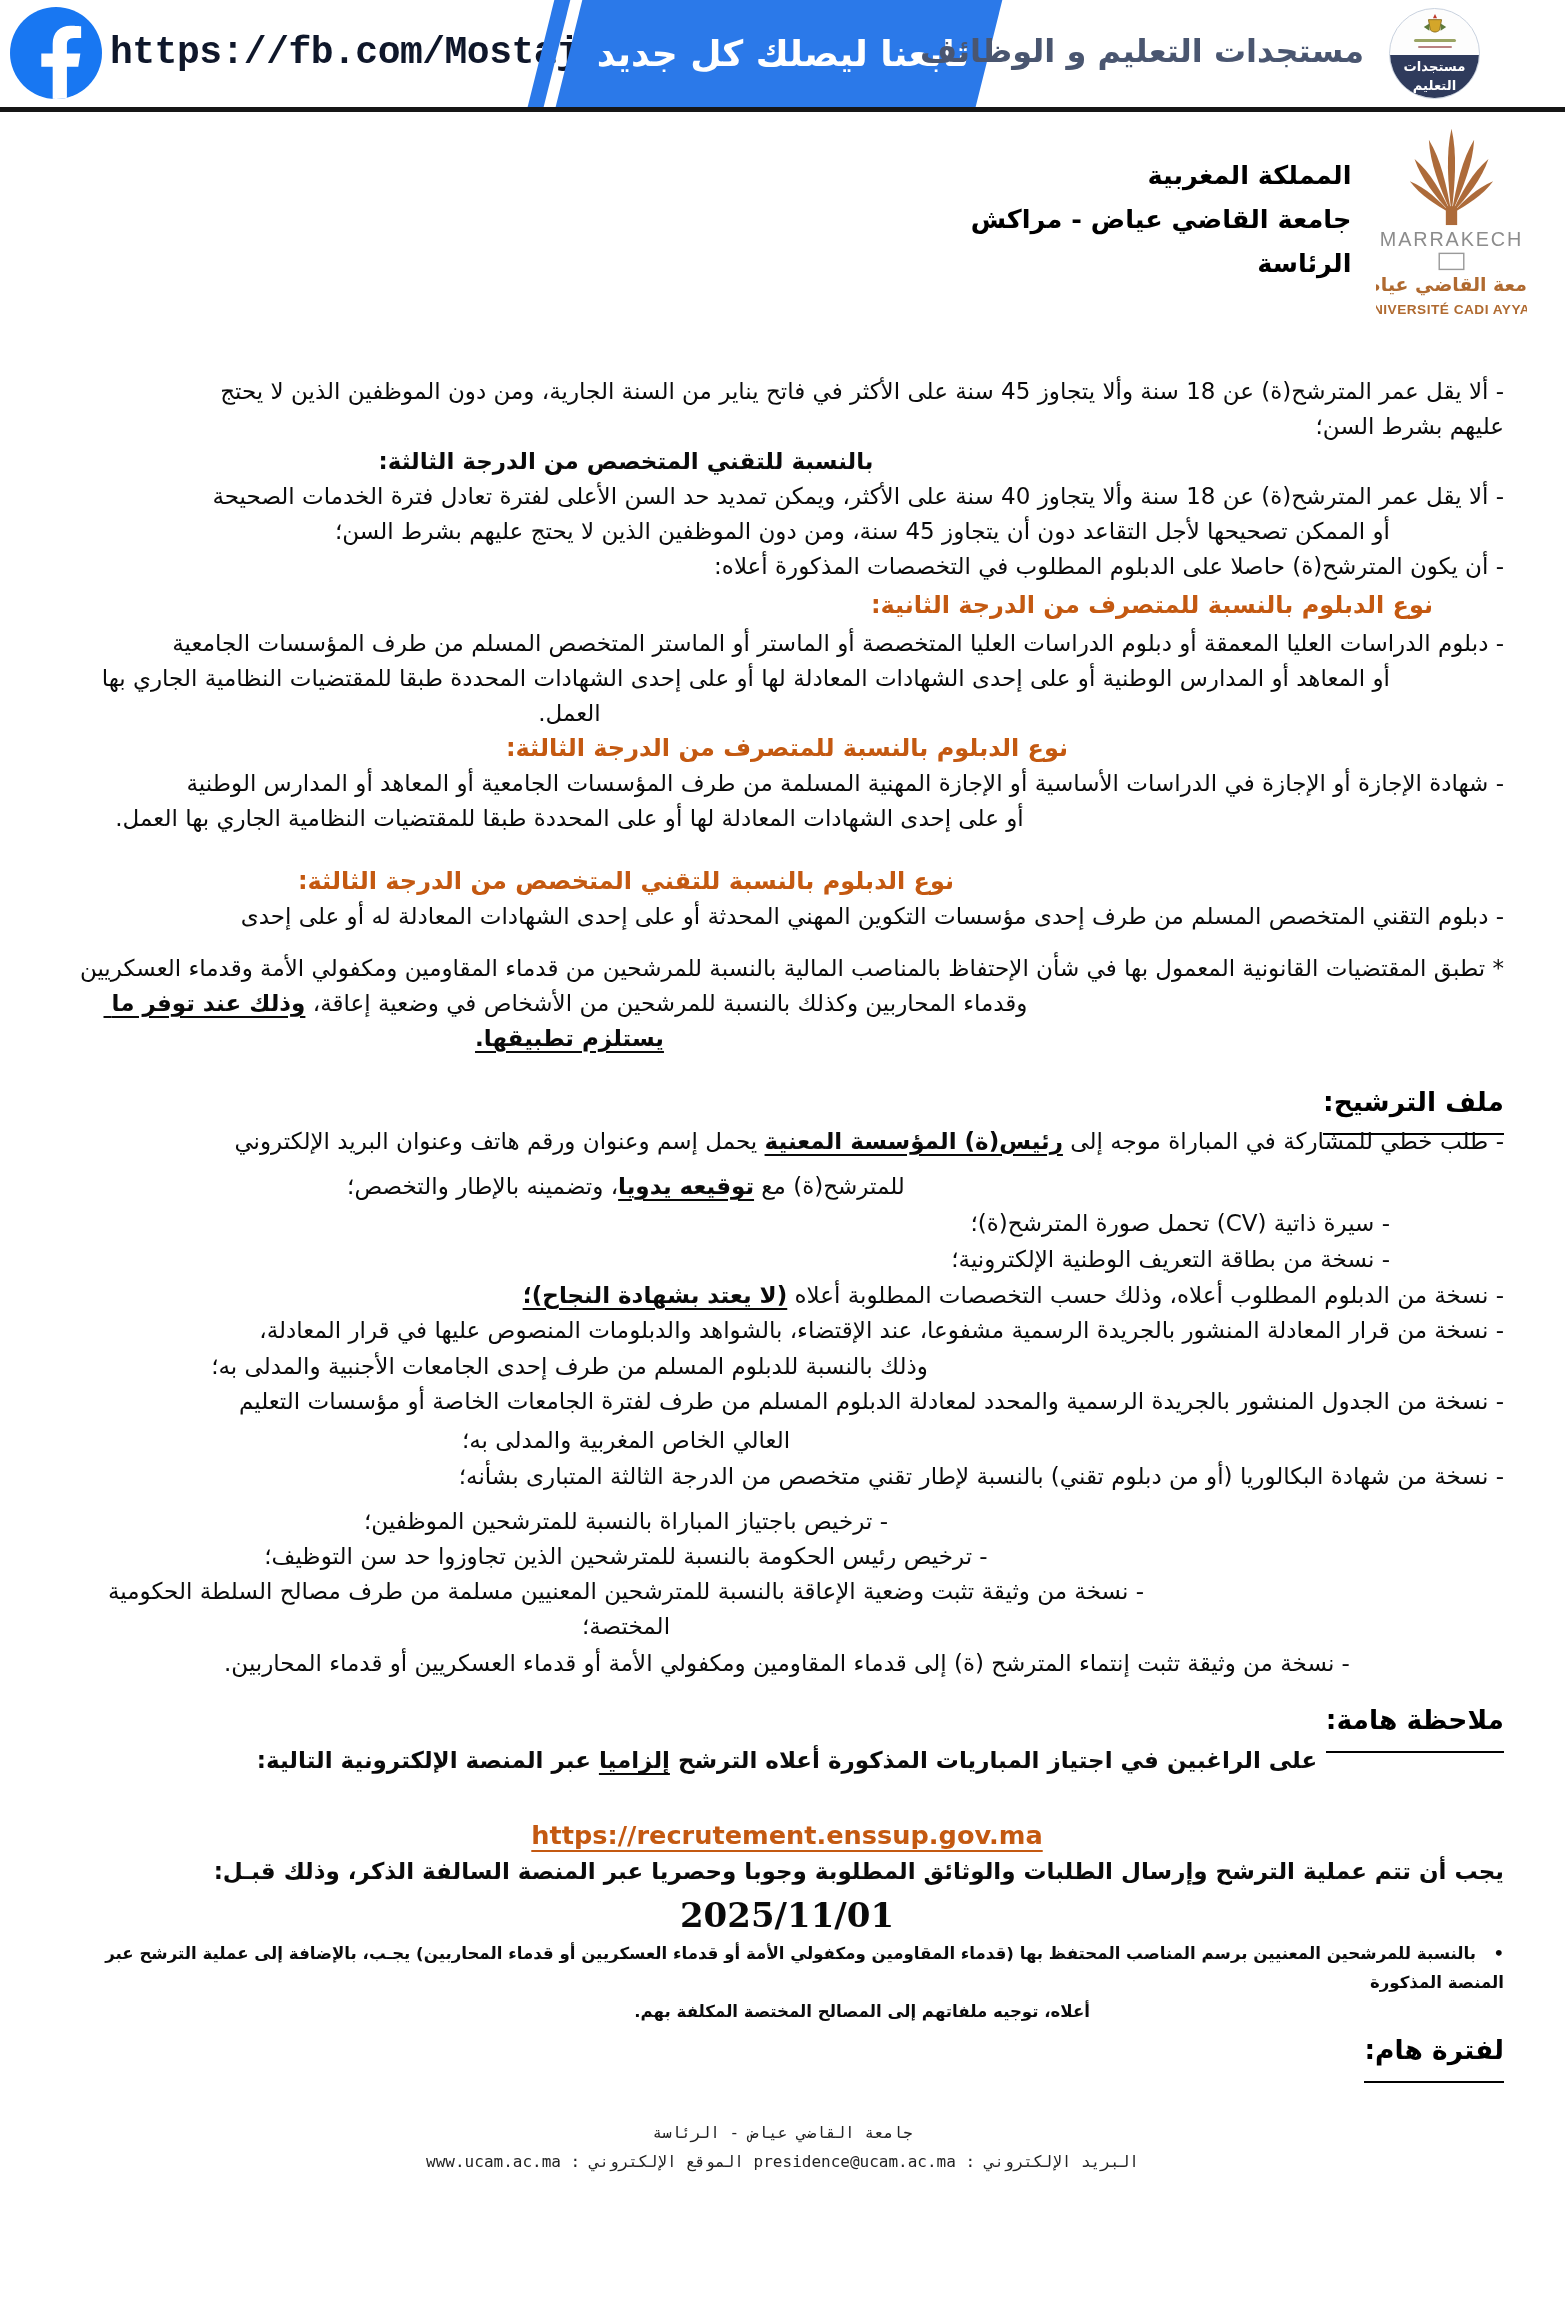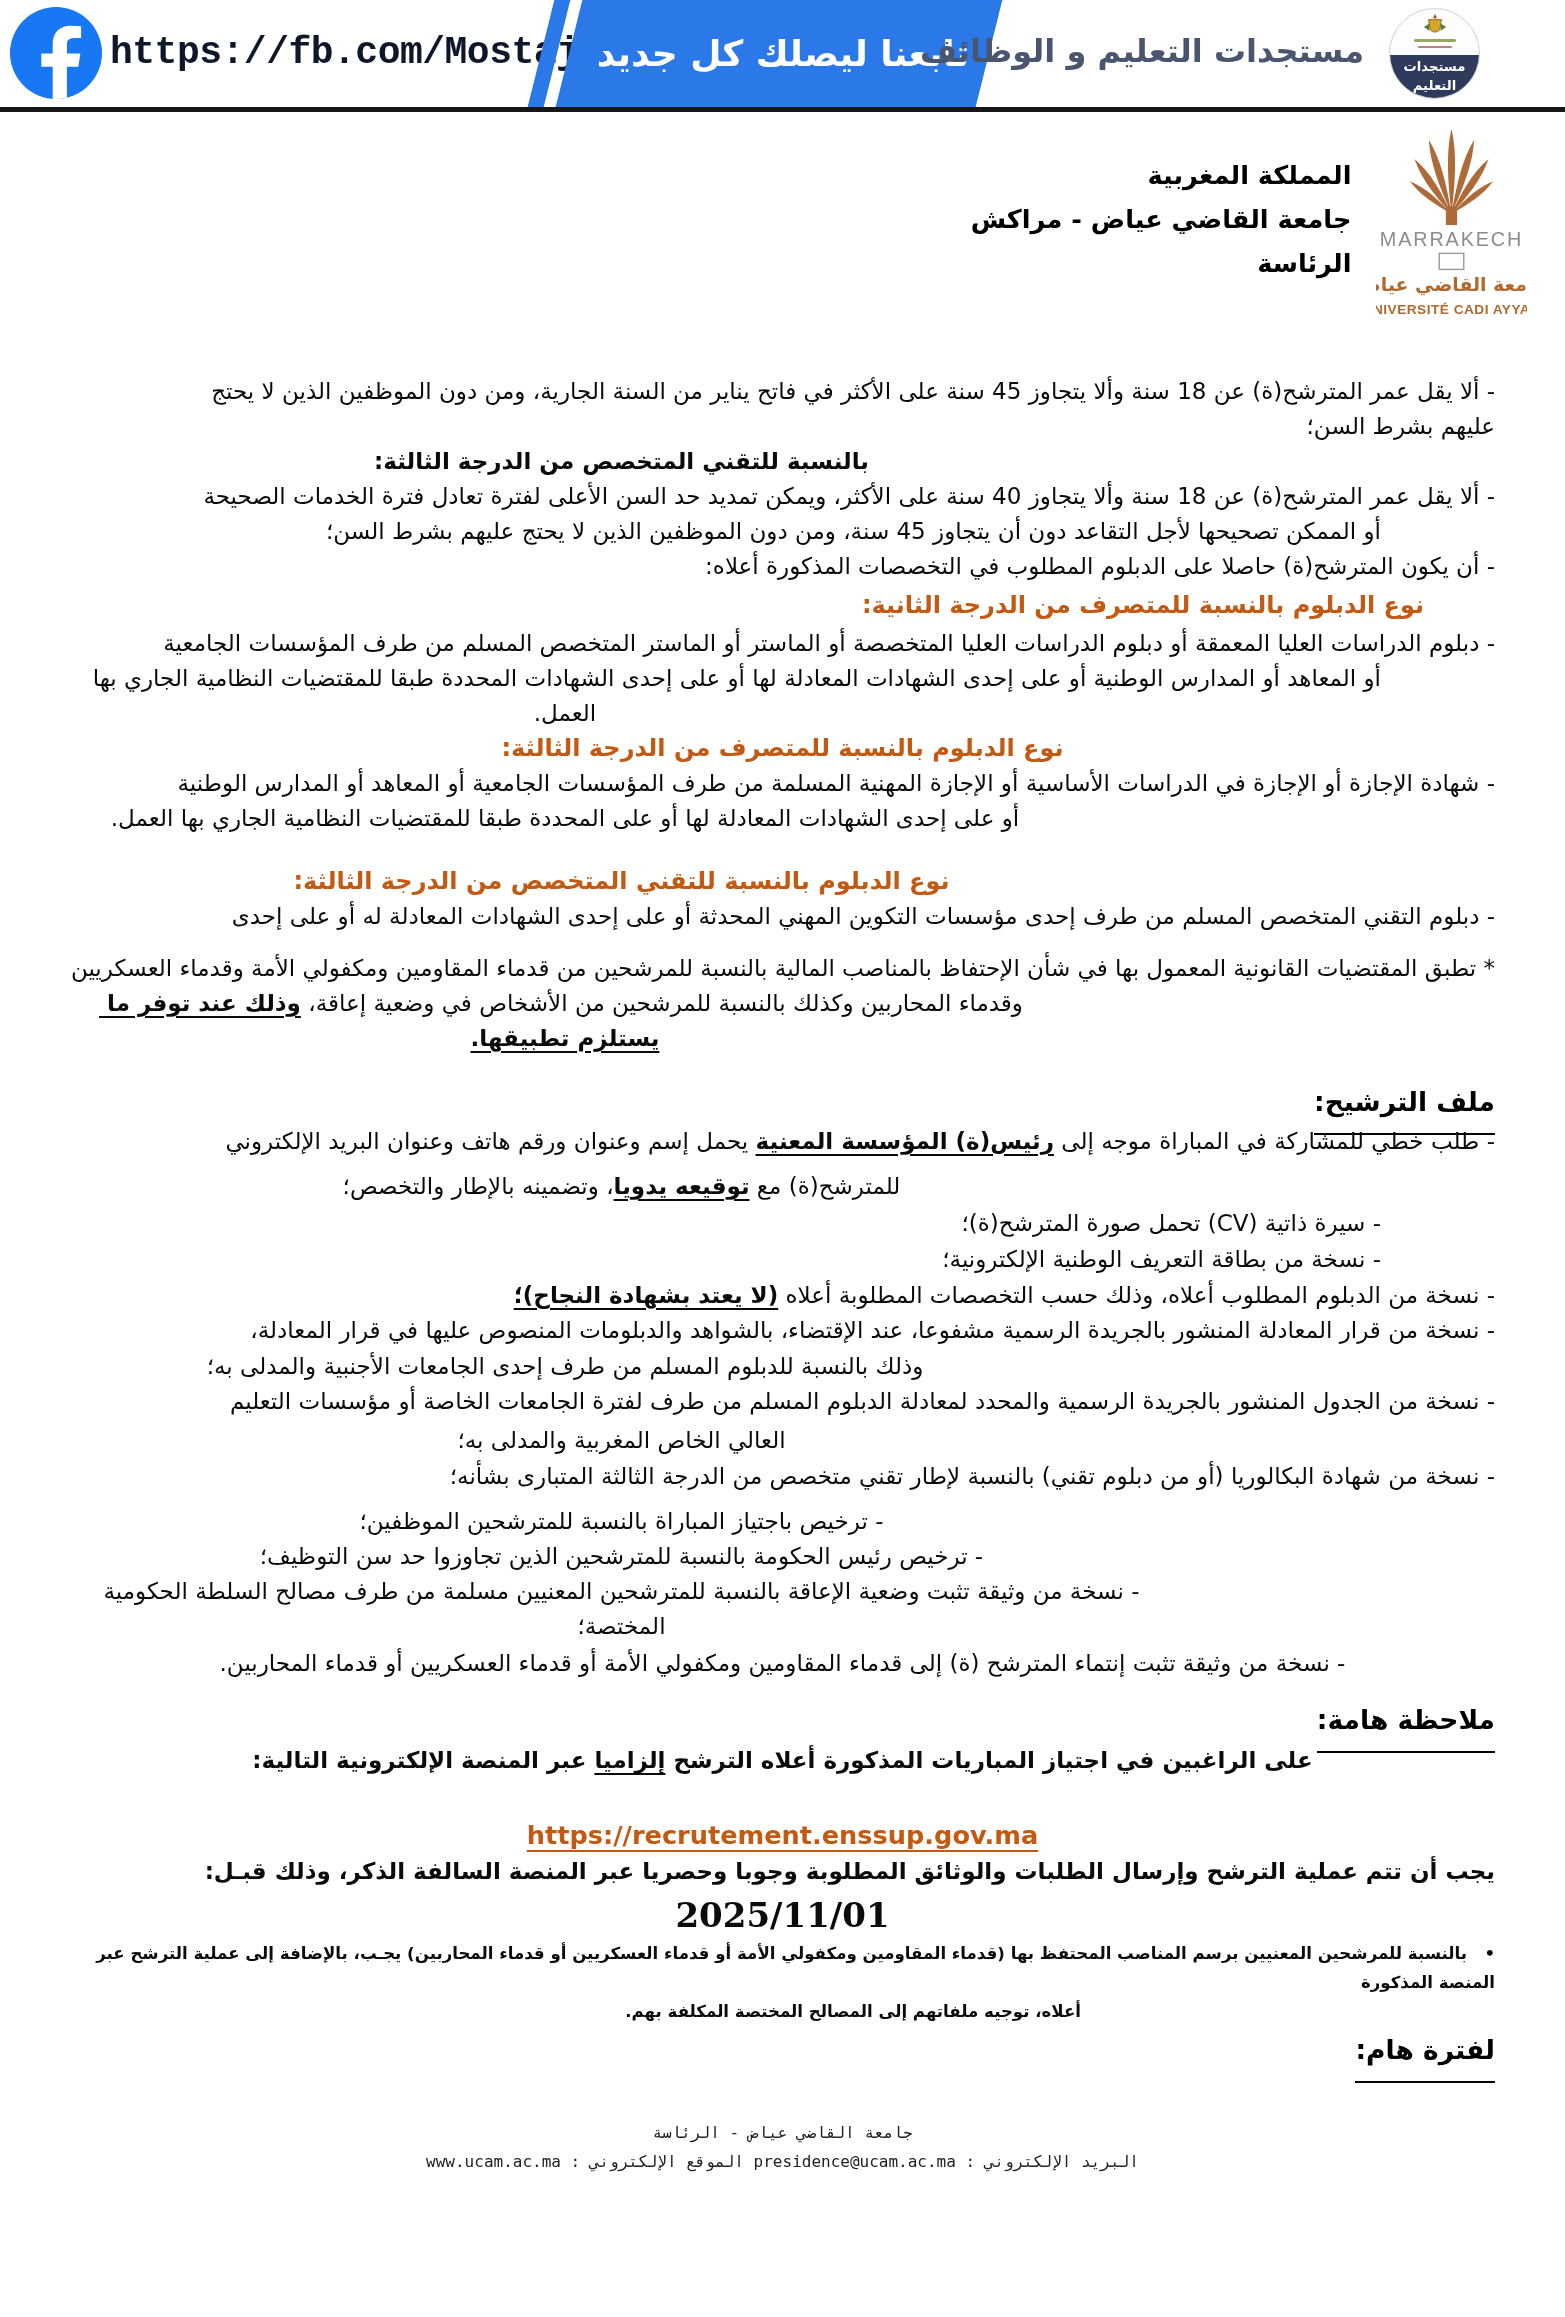--- a/index.html
+++ b/index.html
@@ -28,21 +28,21 @@
   .badge-band{position:absolute;bottom:0;left:0;width:100%;height:43px;background:#2F3B5C;color:#fff;
               text-align:center;font-size:13.2px;font-weight:bold;line-height:19px;padding-top:2.8px;
               box-sizing:border-box;direction:rtl;}
 
   
   .letterhead{position:absolute;top:123px;right:38px;display:flex;direction:rtl;gap:24.6px;}
   .lh-text{padding-top:30px;text-align:right;font-weight:bold;font-size:25.6px;line-height:44px;color:#000;}
   .uca-logo{width:151px;}
 
   
-  #doc-body{position:absolute;top:374px;left:70px;right:70px;direction:rtl;}
+  #doc-body{position:absolute;top:374px;left:70px;right:61px;direction:rtl;}
   .bl{font-size:23px;line-height:35px;color:#0b0b0b;text-align:right;}
   .bl span{white-space:pre-wrap;}
   .b{font-weight:bold;}
   .u{text-decoration:underline;text-decoration-thickness:1.9px;text-underline-offset:4.7px;}
   .h-orange{color:#C45911;font-weight:bold;font-size:24px;}
   .h-big{font-size:26.5px;line-height:44px;color:#000;}
   .h-big .u{text-decoration:none;border-bottom:2.8px solid #000;padding-bottom:16px;}
   .sm{font-size:16.6px;line-height:29px;}
   .date{font-size:34px;line-height:44px;font-family:"DejaVu Serif","DejaVu Sans",serif;direction:ltr;text-align:center;}
   .link-line{font-size:25.6px;line-height:38px;direction:ltr;text-align:center;}

